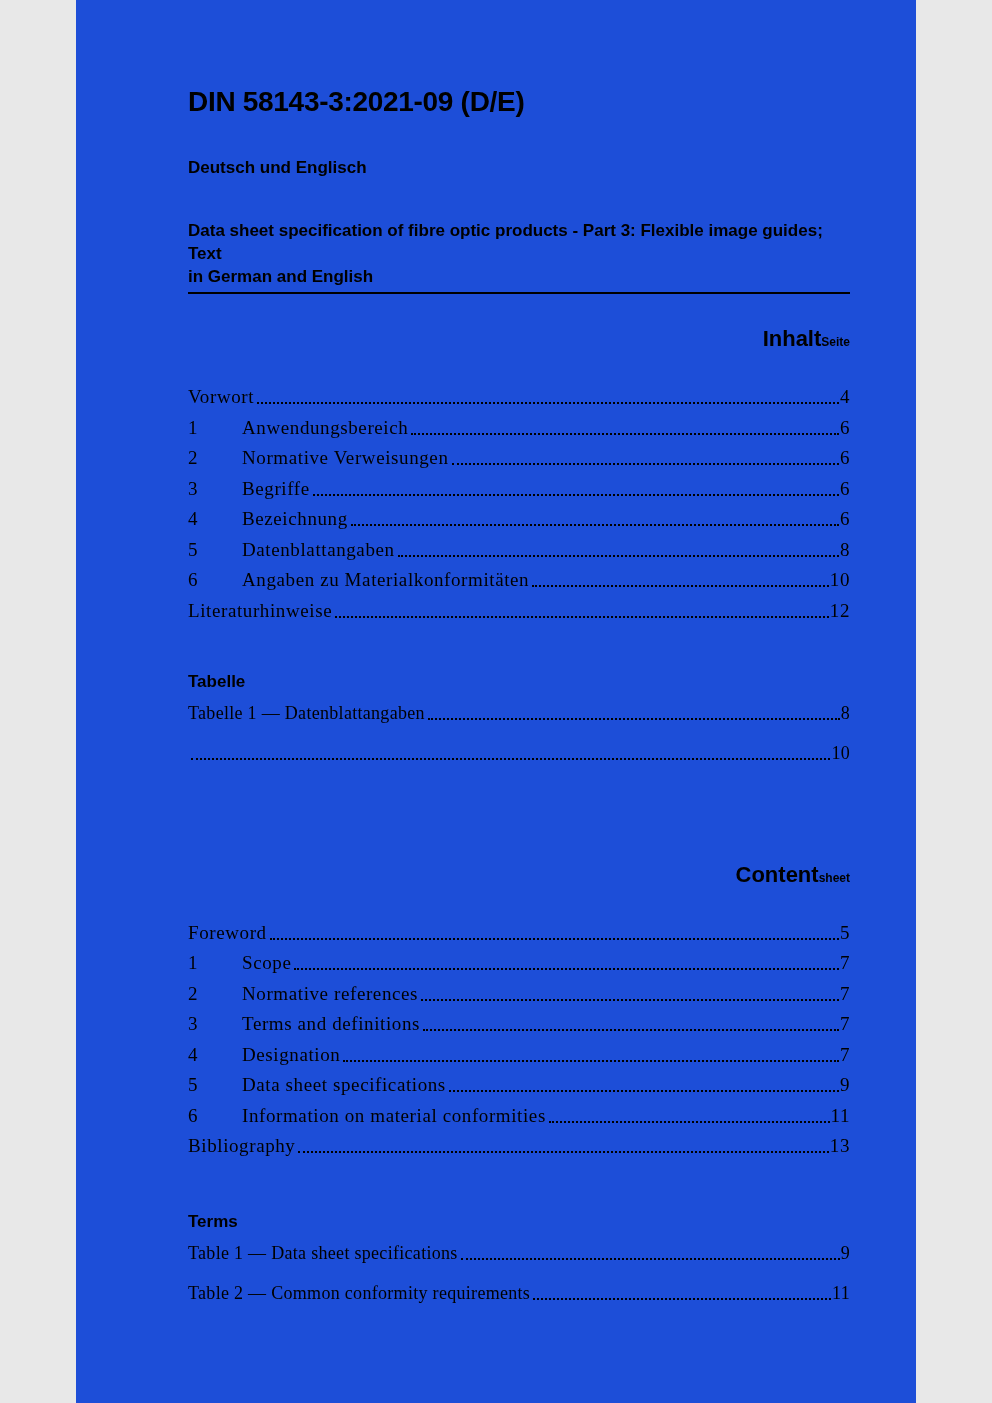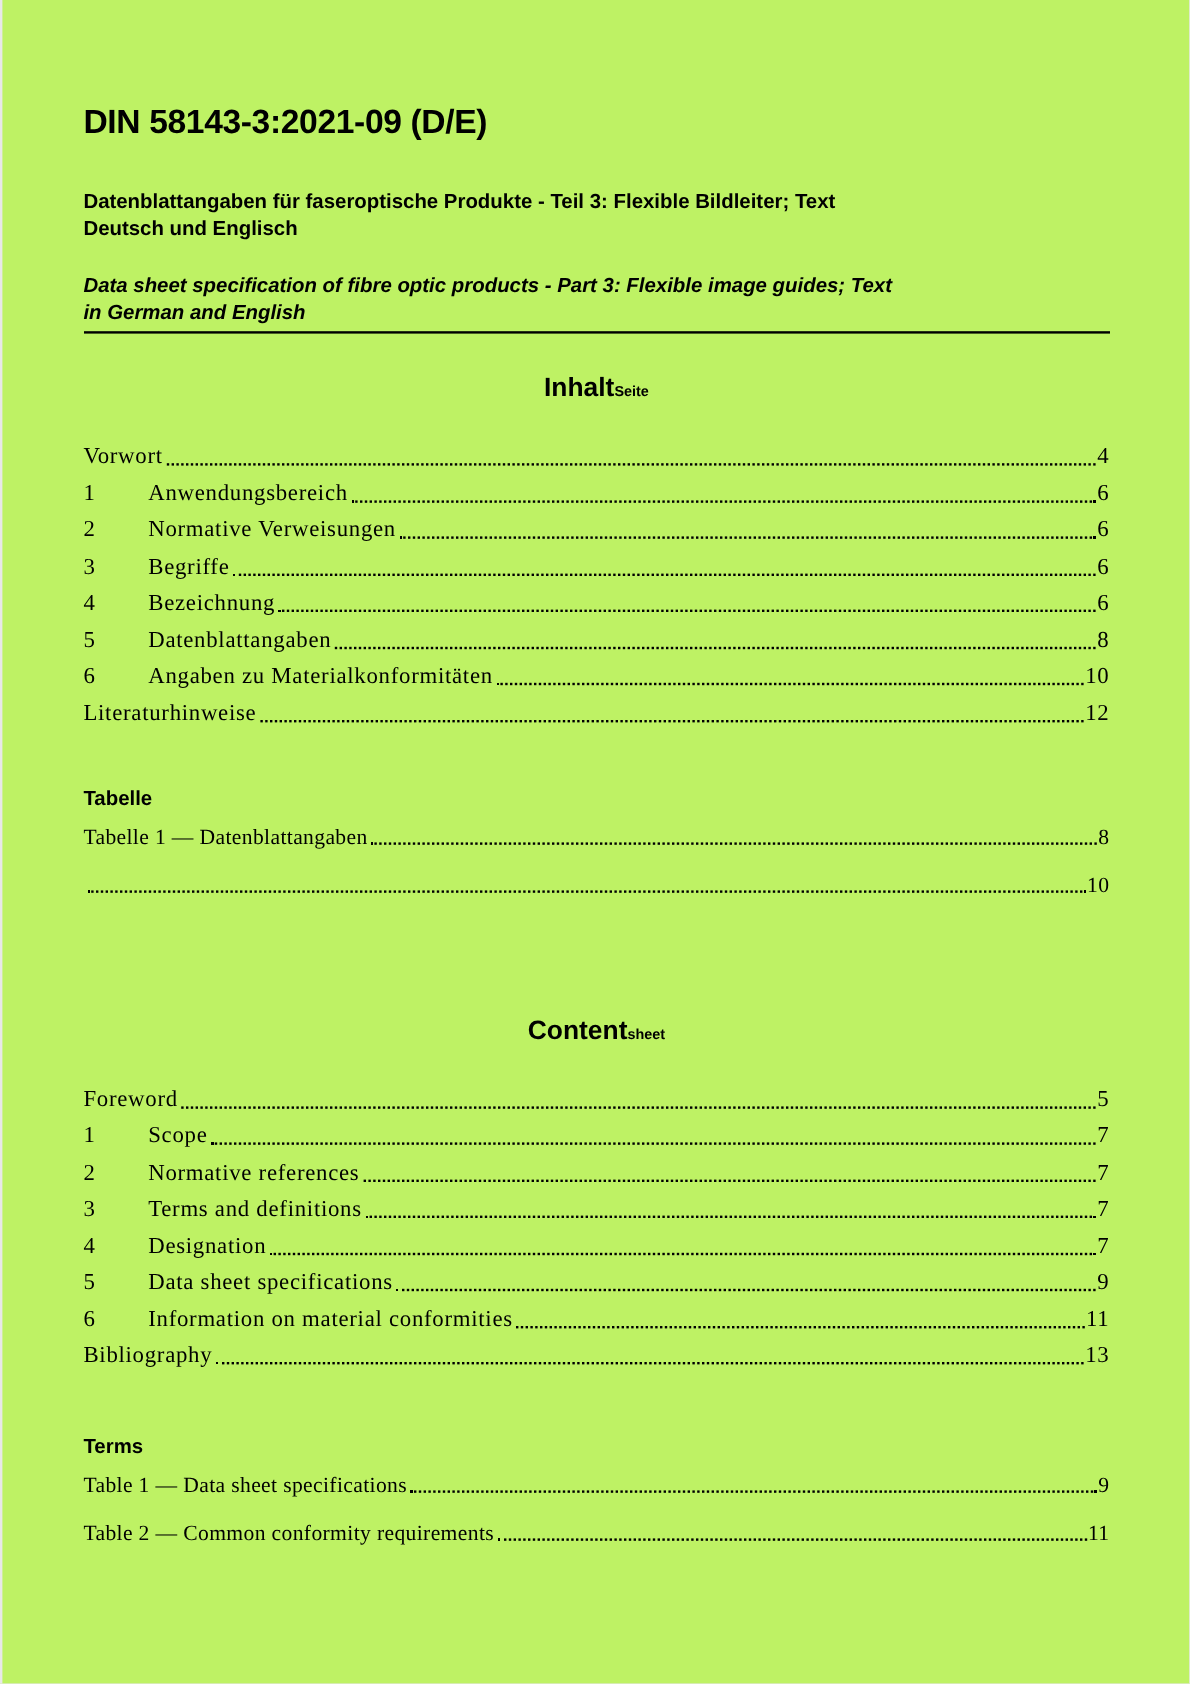--- a/index.html
+++ b/index.html
@@ -1,50 +1,50 @@
 <!DOCTYPE html>
 <html><head>
 <meta charset="utf-8">
 <style>
   * { box-sizing: border-box; }
   html, body { margin: 0; padding: 0; background: #e8e8e8; }
   .page {
     position: relative;
-    width: 989px;
+    width: 840px;
     height: 1403px;
     margin: 0 auto;
-    background: #bef264;
-    padding: 86px 66px 0 68px;
+    background: #1d4ed8;
+    padding: 86px 66px 0 112px;
     font-family: "Liberation Sans", sans-serif;
     color: #000;
     overflow: hidden;
   }
   h1.doc-number {
     font-size: 28px;
     line-height: 32px;
     margin: 0;
     font-weight: bold;
     letter-spacing: -0.3px;
   }
   .title {
     font-weight: bold;
     font-size: 17px;
     line-height: 23px;
   }
   .title-de { margin-top: 38px; }
-  .title-en { margin-top: 24px; font-style: italic; }
+  .title-en { margin-top: 40px; }
   .title-rule {
     border: none;
     border-top: 2px solid #000;
     margin: 4px 0 0 0;
     height: 0;
   }
   .section-head {
     display: flex;
-    justify-content: center;
+    justify-content: flex-end;
     align-items: baseline;
   }
   .section-head h2 {
     font-size: 22px;
     line-height: 26px;
     margin: 0;
     font-weight: bold;
   }
   .section-head .page-col-label {
     font-size: 12px;
@@ -90,21 +90,20 @@
   }
 </style>
 </head>
 <body>
 
 <div class="page">
 
   <h1 class="doc-number">DIN 58143-3:2021-09 (D/E)</h1>
 
   <div class="title title-de">
-    <div>Datenblattangaben für faseroptische Produkte - Teil 3: Flexible Bildleiter; Text</div>
     <div>Deutsch und Englisch</div>
   </div>
 
   <div class="title title-en">
     <div>Data sheet specification of fibre optic products - Part 3: Flexible image guides; Text</div>
     <div>in German and English</div>
   </div>
 
   <hr class="title-rule">
 

